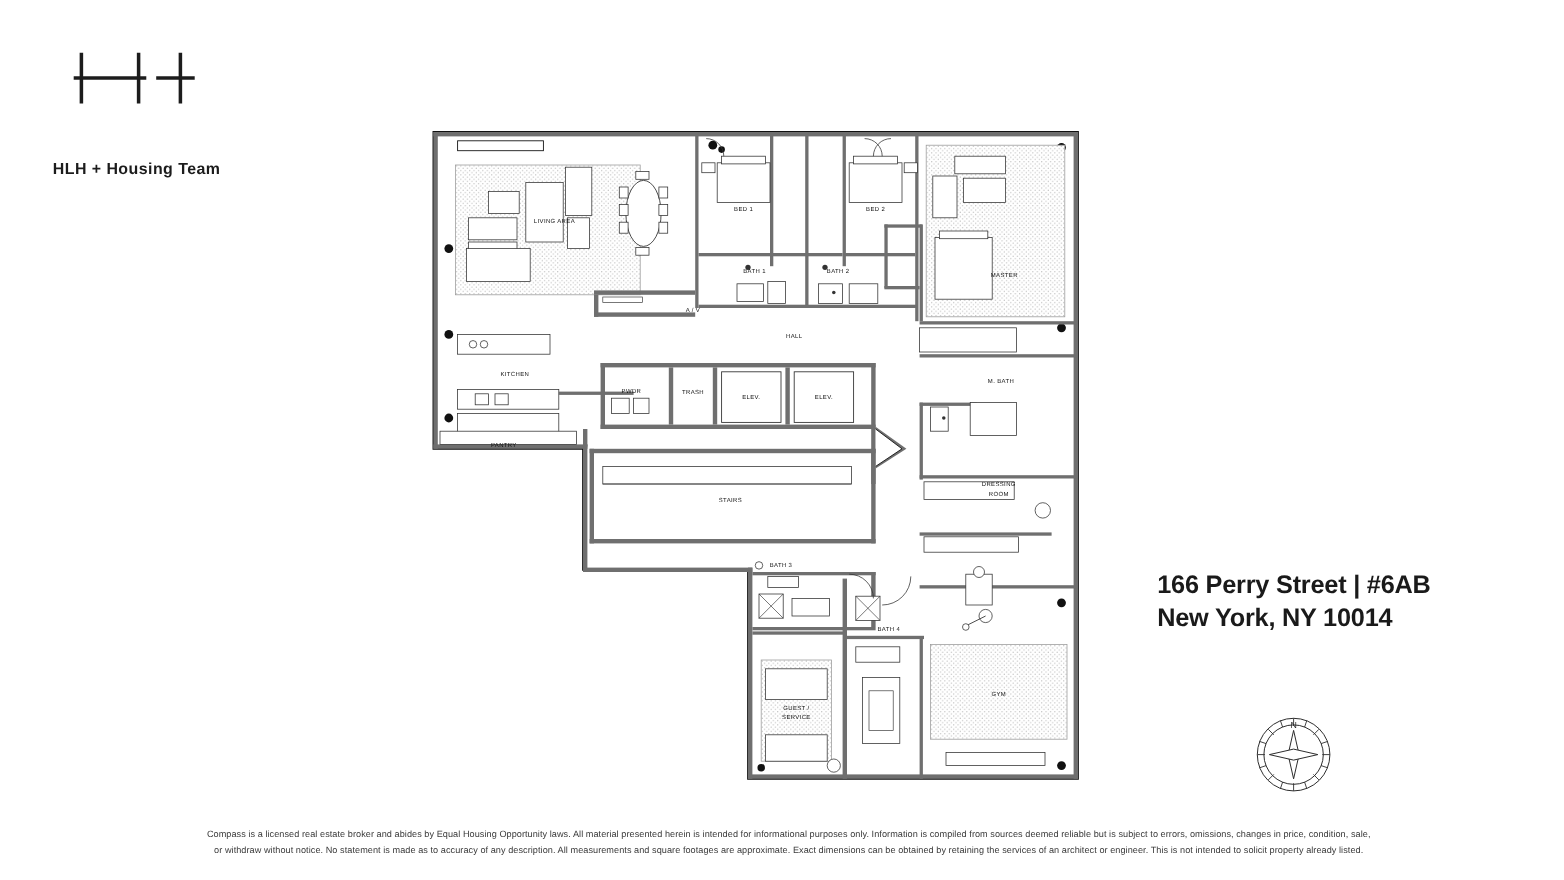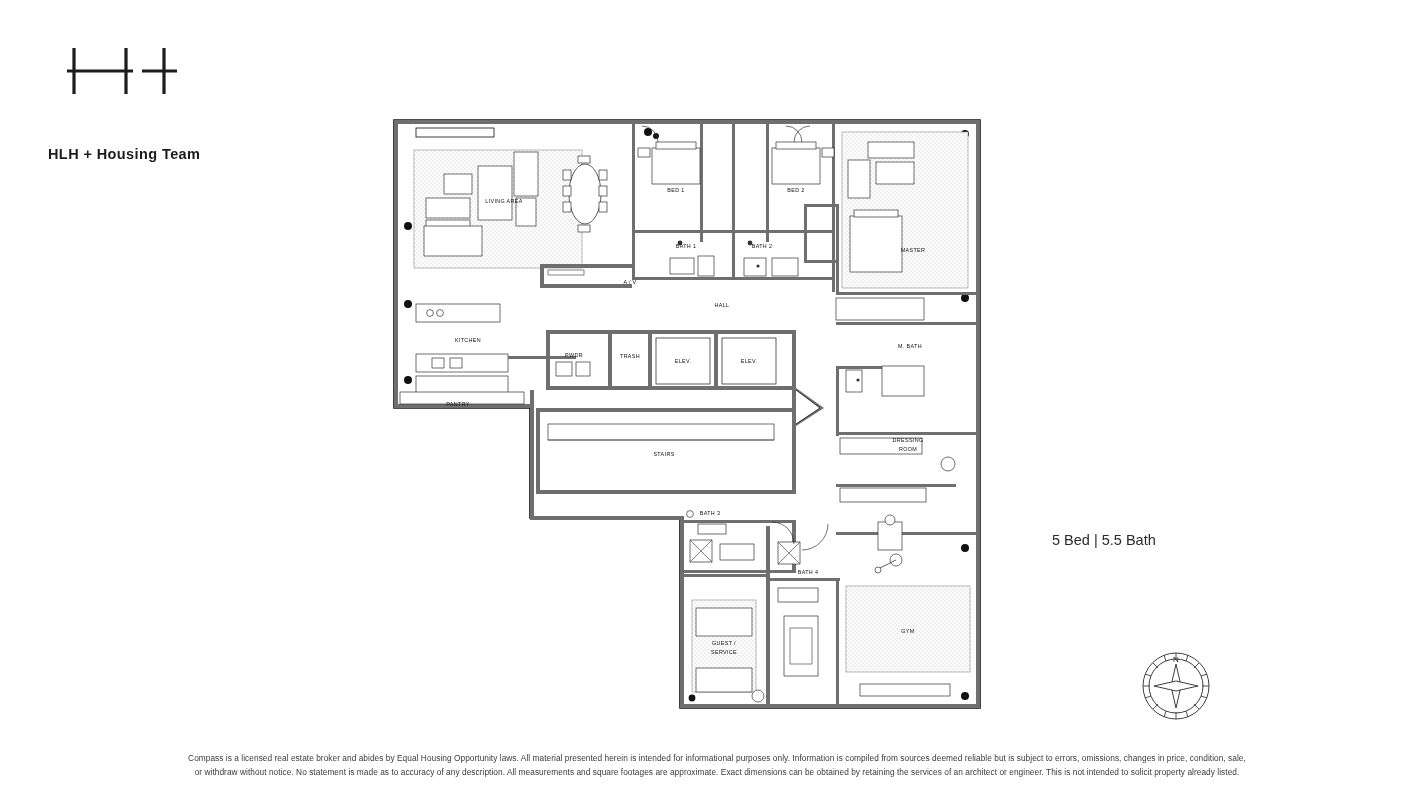--- a/index.html
+++ b/index.html
@@ -373,21 +373,22 @@
     <text class="rm-label" x="330" y="407">BATH 3</text>
     <text class="rm-label" x="428" y="466">BATH 4</text>
     <text class="rm-label" x="344" y="537">GUEST /</text>
     <text class="rm-label" x="344" y="546">SERVICE</text>
     <text class="rm-label" x="528" y="525">GYM</text>
   </g>
 </svg>
 </div>
 
 <div class="listing">
-  <div class="listing-sub">5 Bed | 5.5 Bath</div>
+  <div class="listing-title">166 Perry Street | #6AB
+New York, NY 10014</div>
 </div>
 
 <div class="rose">
   <svg width="84" height="84" viewBox="0 0 84 84" aria-hidden="true">
     <g stroke="#2a2a2a" stroke-width="0.9" fill="none">
       <circle cx="42" cy="42" r="33"></circle>
       <circle cx="42" cy="42" r="27"></circle>
     </g>
     <g stroke="#2a2a2a" stroke-width="0.8">
       <line x1="42" y1="9" x2="42" y2="16"></line>

